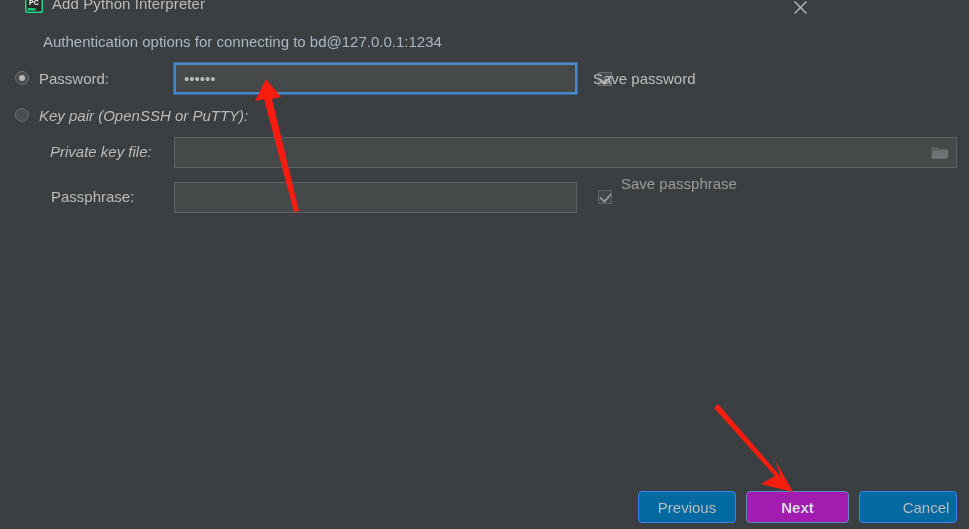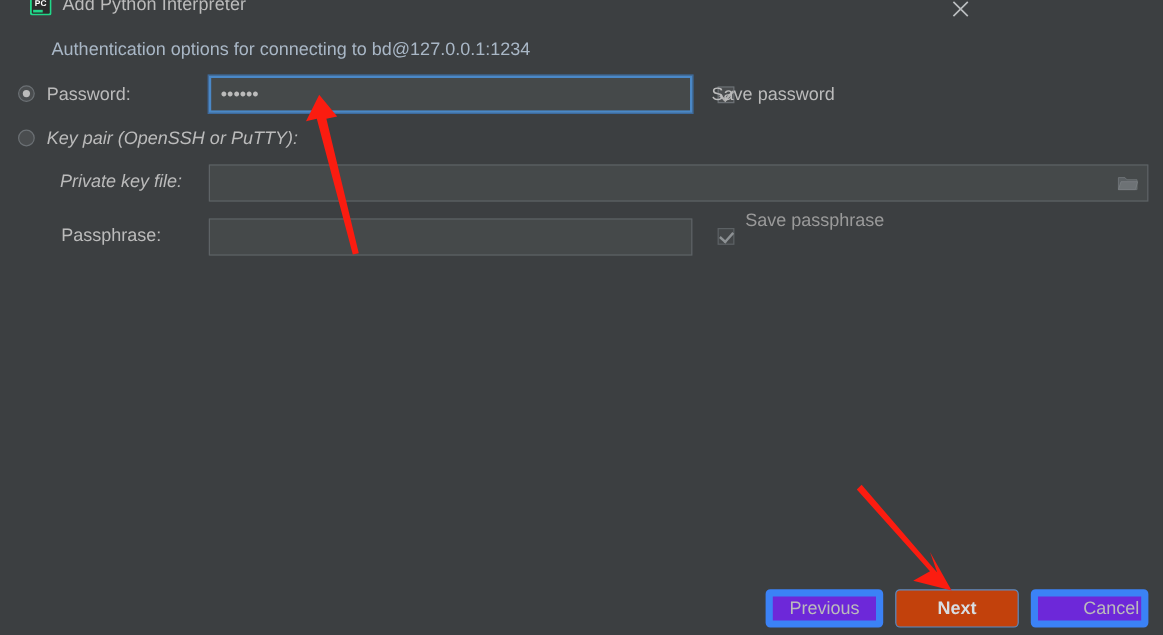--- a/index.html
+++ b/index.html
@@ -127,32 +127,32 @@
     justify-content: center;
     cursor: pointer;
   }
 
   
   .btn {
     position: absolute;
     box-sizing: border-box;
     height: 32px;
     border-radius: 4px;
-    background: #6d28d9;
-    border: 6px solid #3b82f6;
+    background: #0369a1;
+    border: 1px solid #3b82f6;
     color: #bbbbbb;
     font-size: 15px;
     display: flex;
     align-items: center;
     justify-content: center;
     cursor: pointer;
     font-family: "Liberation Sans", sans-serif;
   }
   .btn.primary {
-    background: #c2410c;
+    background: #a21caf;
     border: 1px solid #5a8bc4;
     color: #d8dde2;
     font-weight: bold;
   }
 
   
   #annotations {
     position: absolute;
     left: 0; top: 0;
     width: 969px; height: 529px;

